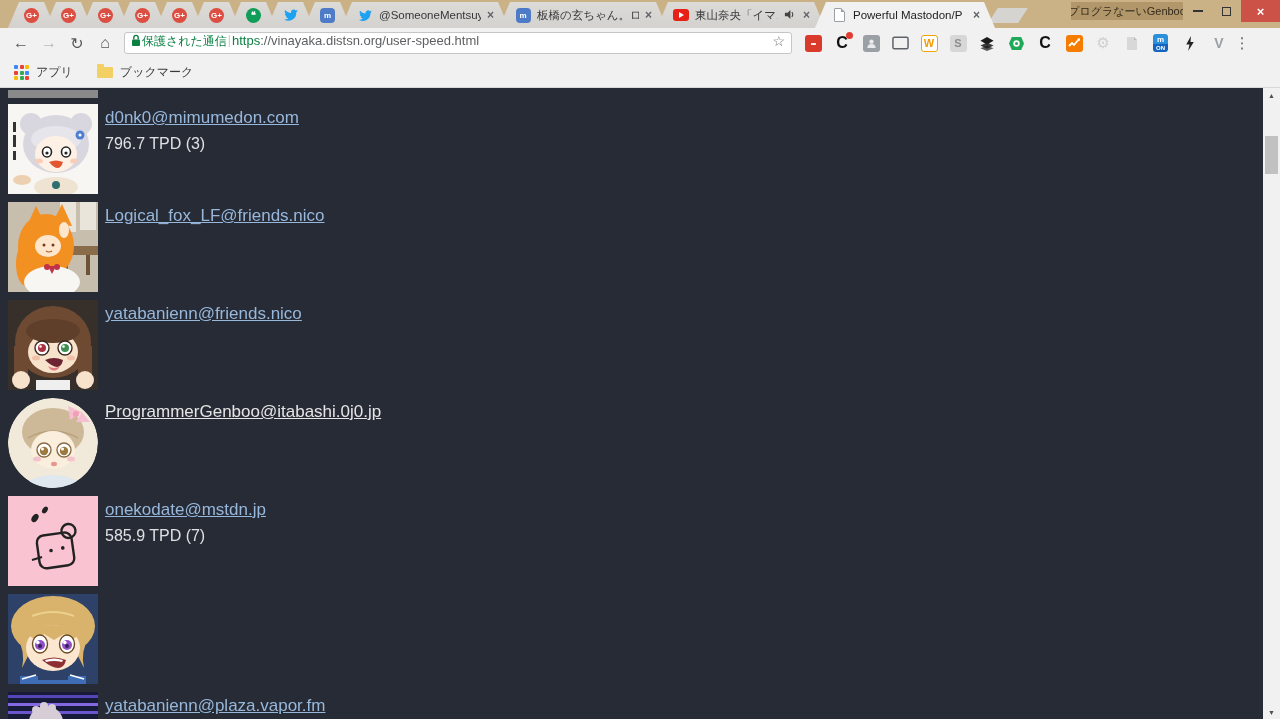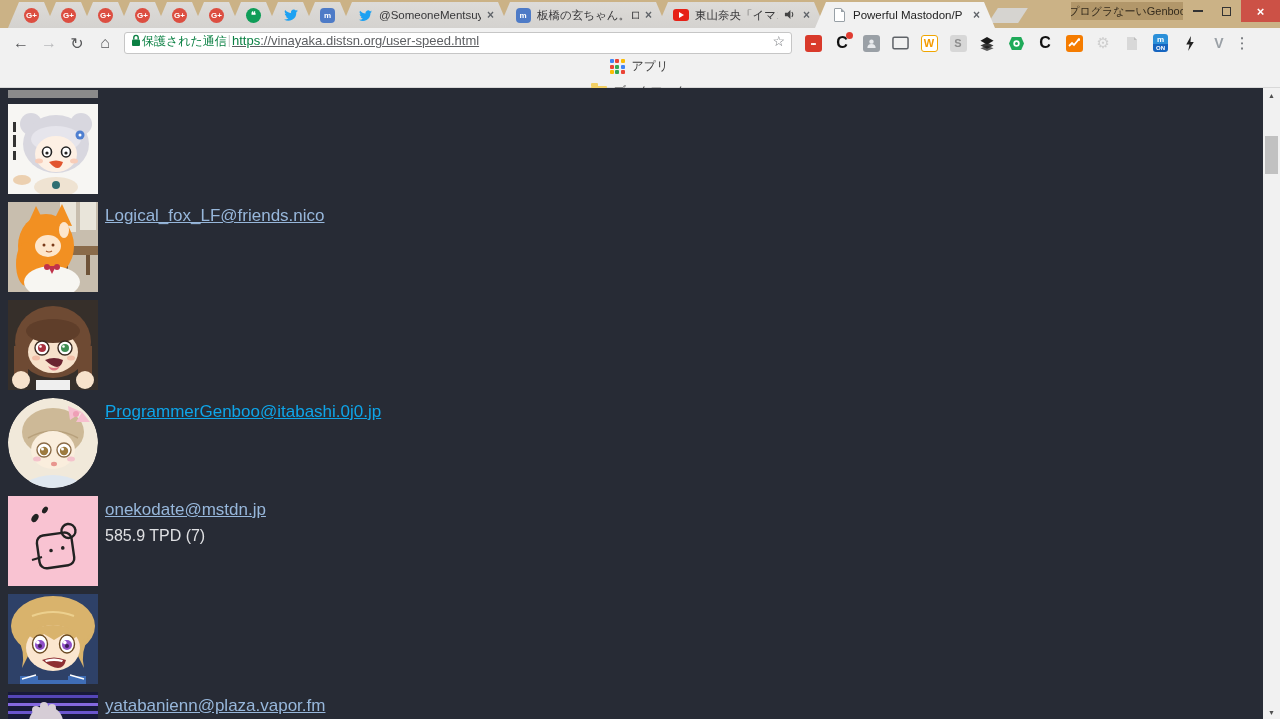--- a/index.html
+++ b/index.html
@@ -58,54 +58,54 @@
   }
   .nav-btn { width:26px; height:26px; display:flex; align-items:center; justify-content:center; font-size:16px; color:#58595b; flex:none; }
   .nav-btn.disabled { color:#b9babc; }
   .omnibox {
     flex:none; width:668px; height:22px; background:#fff; border:1px solid #c6c6c6; border-radius:3px;
     display:flex; padding:0 6px; margin:0 6px 0 4px; gap:1px;
   }
   .lock-icon { flex:none; }
   .sec-label { color:#0b8043; font-size:12px; flex:none; }
   .omni-sep { color:#c8c8c8; font-size:12px; flex:none; }
-  .url { font-size:13px; color:#5d5f62; white-space:nowrap; overflow:hidden; flex:1;text-decoration:underline; }
+  .url { font-size:13px; color:#5d5f62; white-space:nowrap; overflow:hidden; flex:1; }
   .url .scheme { color:#0b8043; }
   .star-btn { color:#6e7176; font-size:14px; flex:none; margin-left:auto; }
   .ext-strip { display:flex; align-items:center; gap:11px; margin-left:4px; }
   .ext { width:18px; height:18px; display:flex; align-items:center; justify-content:center; position:relative; flex:none; }
   .ext-box { width:17px; height:17px; border-radius:3px; display:flex; align-items:center; justify-content:center; font-weight:bold; }
   .badge-dot { position:absolute; top:-2px; right:-2px; width:7px; height:7px; border-radius:50%; background:#e03c31; }
   .menu-btn { width:20px; height:26px; display:flex; align-items:center; justify-content:center; color:#5f6368; font-size:15px; letter-spacing:0; margin-left:2px; }
 
   
   .bookmarks {
     position:absolute; top:58px; left:0; width:1280px; height:30px;
     background:#f1f1f1; border-bottom:1px solid #d8d8d8;
-    display:flex; align-items:center; padding-left:14px; gap:8px;flex-direction:column;
+    display:flex; align-items:center; padding-left:14px; gap:8px;
   }
   .bm-item { display:flex; align-items:center; gap:7px; margin-right:16px; }
   .bm-label { font-size:12px; color:#3a3a3a; }
   .apps-grid { display:grid; grid-template-columns:repeat(3,4px); grid-gap:1.5px; }
   .apps-grid span { width:4px; height:4px; border-radius:1px; }
   .folder-icon { width:16px; height:11px; background:#f3d064; border-radius:1px; position:relative; }
   .folder-icon::before { content:""; position:absolute; top:-3px; left:0; width:7px; height:3px; background:#f3d064; border-radius:1px 1px 0 0; }
 
   
   .content {
     position:absolute; top:88px; left:0; right:17px; bottom:0;
     background:#272b35; overflow:hidden; padding:2px 0 0 8px;
   }
   .avatar-sliver { width:90px; height:8px; background:#8a8a8a; margin-bottom:6px; }
   .user-row { display:flex; margin-bottom:8px; }
   .avatar { width:90px; height:90px; flex:none; display:block; }
   .avatar.round { border-radius:50%; overflow:hidden; }
   .user-info { margin-left:7px; padding-top:3px; }
   .handle { font-size:17px; line-height:22px; color:#97b7db; text-decoration:underline; }
-  .handle.visited { color:#0ea5e9; }
+  .handle.visited { color:#e5e5e5; }
   .tpd { font-size:16px; line-height:21px; color:#dfe0e3; margin-top:4px; }
 
   
   .scrollbar { position:absolute; top:88px; right:0; width:17px; bottom:0; background:#f1f1f1; }
   .sb-arrow { position:absolute; left:0; width:17px; height:14px; display:flex; align-items:center; justify-content:center; font-size:7px; color:#505050; }
   .sb-arrow.up { top:0; }
   .sb-arrow.down { bottom:0; }
   .sb-thumb { position:absolute; top:48px; left:2px; width:13px; height:38px; background:#c1c1c1; }
 </style>
 </head>
@@ -359,20 +359,24 @@
         <ellipse cx="58" cy="48" rx="4.5" ry="5" fill="#fff" stroke="#222" stroke-width="1.6"></ellipse>
         <circle cx="39" cy="49" r="1.6" fill="#222"></circle>
           <circle cx="58" cy="49" r="1.6" fill="#222"></circle>
         <ellipse cx="31" cy="57" rx="4" ry="2.5" fill="#f8cdb9"></ellipse>
           <ellipse cx="66" cy="57" rx="4" ry="2.5" fill="#f8cdb9"></ellipse>
         <path d="M41 58 q7 -3 14 0 q-4 12 -14 0z" fill="#e2552f"></path>
         <ellipse cx="48" cy="83" rx="22" ry="10" fill="#efe3d2"></ellipse>
         <circle cx="48" cy="81" r="4" fill="#2f6f72"></circle>
         <ellipse cx="14" cy="76" rx="9" ry="5" fill="#ecd0b0"></ellipse>
       </svg>
+      <div class="user-info">
+        <a class="handle" href="#">d0nk0@mimumedon.com</a>
+        <div class="tpd">796.7 TPD (3)</div>
+      </div>
     </div>
 
     <div class="user-row">
       <svg class="avatar" viewBox="0 0 90 90">
         <rect width="90" height="90" fill="#c8beae"></rect>
         <rect x="52" y="0" width="16" height="30" fill="#e9e5da"></rect>
           <rect x="72" y="0" width="16" height="28" fill="#e9e5da"></rect>
         <rect x="50" y="44" width="40" height="9" fill="#8a6b4a"></rect>
           <rect x="56" y="53" width="4" height="20" fill="#6e5338"></rect>
           <rect x="78" y="53" width="4" height="20" fill="#6e5338"></rect>
@@ -412,20 +416,21 @@
           <circle cx="55.5" cy="46.5" r="1.3" fill="#fff"></circle>
         <path d="M37 60 q9 -4 18 0 q-3 14 -18 0z" fill="#6b2430"></path>
         <path d="M40 66 q6 4 12 0 l-2 3 q-4 3 -8 0z" fill="#e07a85"></path>
         <ellipse cx="28" cy="58" rx="4" ry="2.5" fill="#f2bfa8"></ellipse>
           <ellipse cx="63" cy="58" rx="4" ry="2.5" fill="#f2bfa8"></ellipse>
         <circle cx="13" cy="80" r="9" fill="#f7e2cb"></circle>
           <circle cx="77" cy="80" r="9" fill="#f7e2cb"></circle>
         <rect x="28" y="80" width="34" height="10" fill="#efefef"></rect>
       </svg>
       <div class="user-info">
+        <a class="handle" href="#">yatabanienn@friends.nico</a>
       </div>
     </div>
 
     <div class="user-row">
       <svg class="avatar round" viewBox="0 0 90 90">
         <circle cx="45" cy="45" r="45" fill="#f1e9da"></circle>
         <ellipse cx="45" cy="34" rx="31" ry="24" fill="#cdb997"></ellipse>
         <path d="M20 40 q25 -14 50 0" stroke="#b8a17c" stroke-width="1.5" fill="none"></path>
         <polygon points="60,8 74,14 62,22" fill="#f6bfcf"></polygon>
           <polygon points="74,14 82,24 68,24" fill="#f6bfcf"></polygon>

